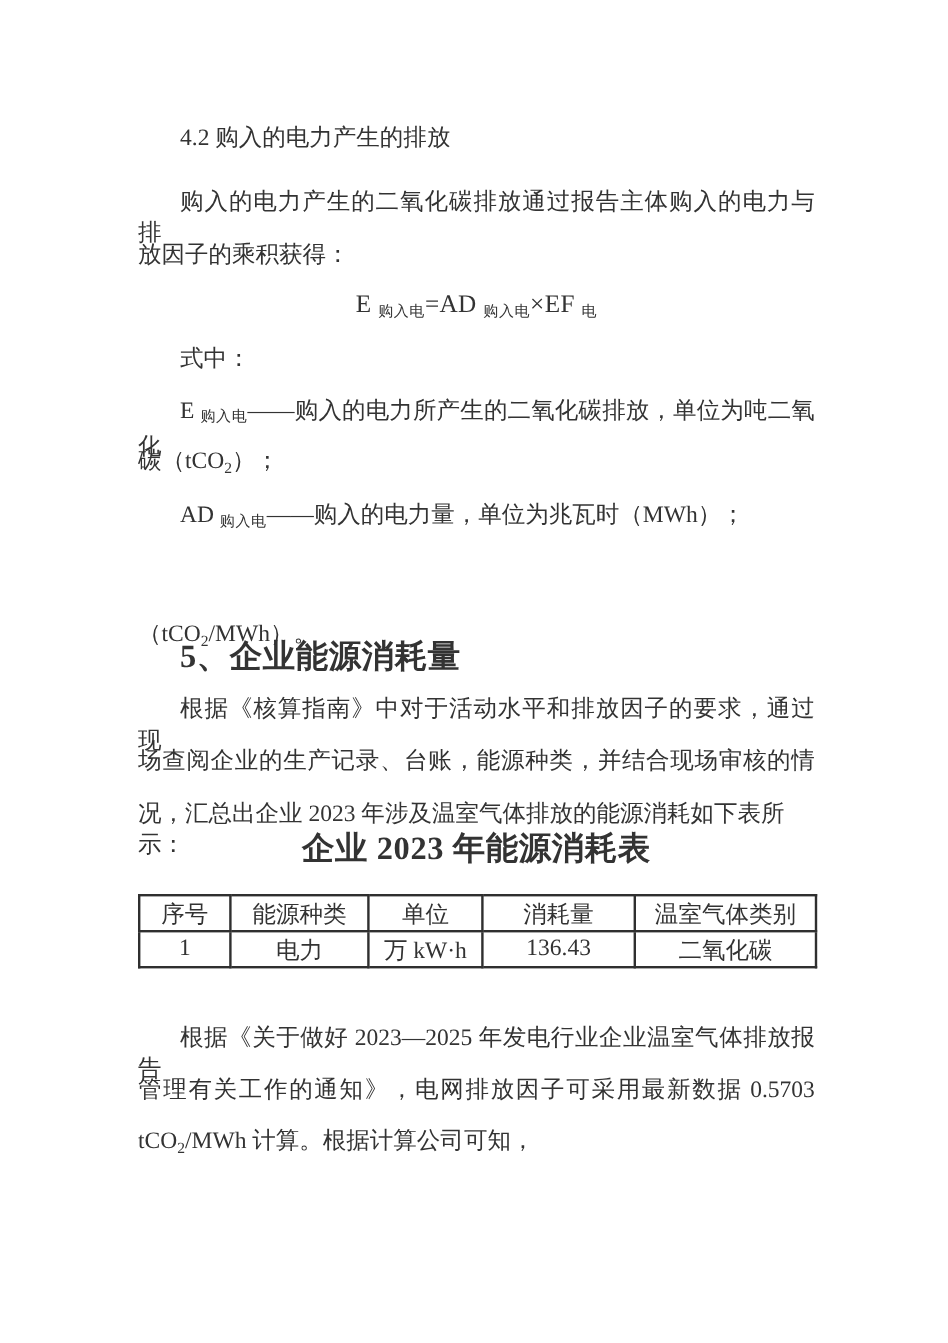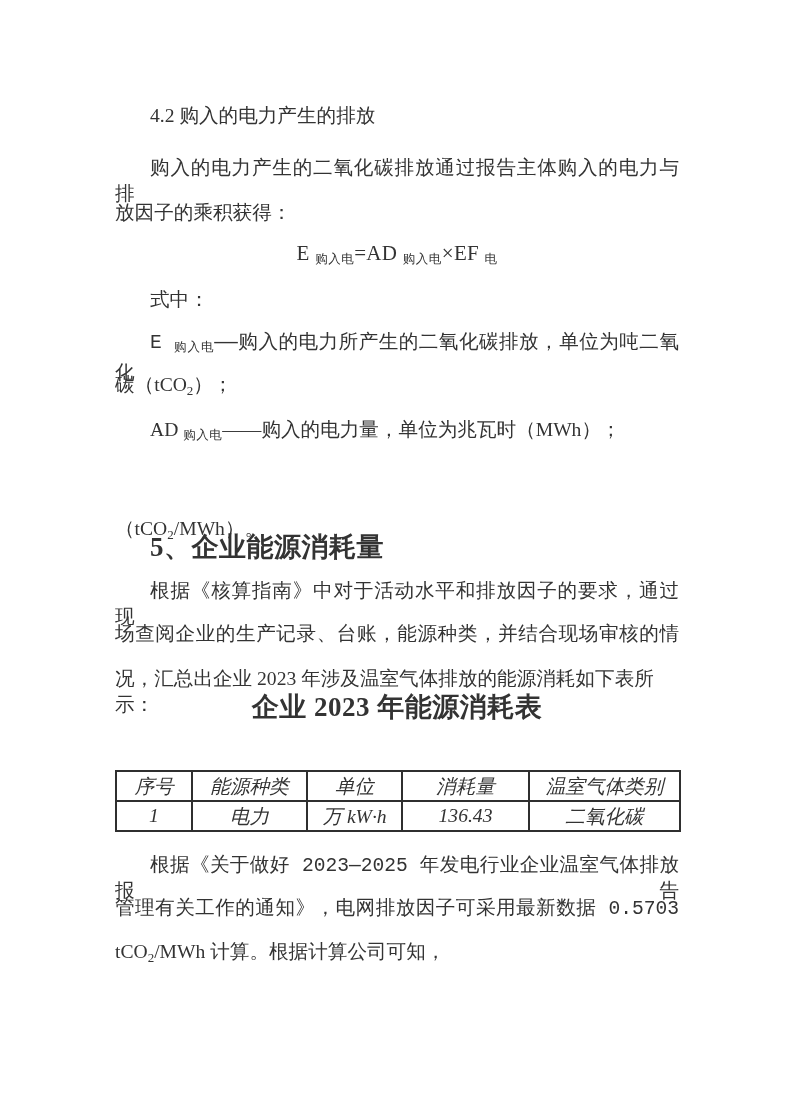--- a/index.html
+++ b/index.html
@@ -13,33 +13,32 @@
     overflow:hidden;
   }
   .line {
     position:absolute;
     left:115px; width:564px;
     font-size:19.6px;
     line-height:26px;
     white-space:normal;
   }
   .indent { text-indent:35px; }
-  .stretch { text-align:justify; text-align-last:justify;font-family:Liberation Mono, monospace; }
+  .stretch { text-align:justify; text-align-last:justify; }
   .center { text-align:right; text-align-last:center; }
   .bold { font-weight:bold; font-size:27px; letter-spacing:0.5px; }
   .fsub { font-size:12.5px; vertical-align:-3px; letter-spacing:0.5px; }
   .dsub { font-size:13px; vertical-align:-4px; }
   .formula { font-size:21px; letter-spacing:0.3px; }
   table.energy {
     position:absolute;
-    left:115px; top:770px;
+    left:115px; top:745px;
     width:564px;
     border-collapse:collapse;
     table-layout:fixed;
-    font-style:italic;
   }
   table.energy th, table.energy td {
     border:2px solid #2f2f2f;
     font-weight:normal;
     font-size:19.6px;
     text-align:center;
     vertical-align:middle;
     padding:0;
     height:28px;
     overflow:hidden;

